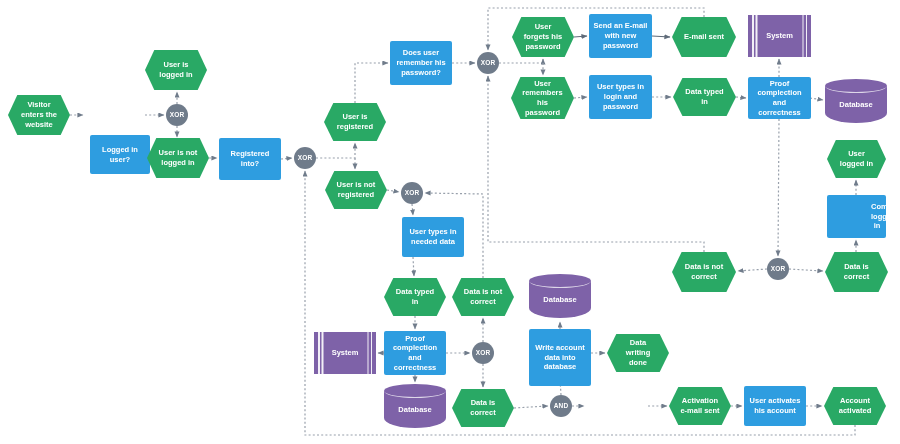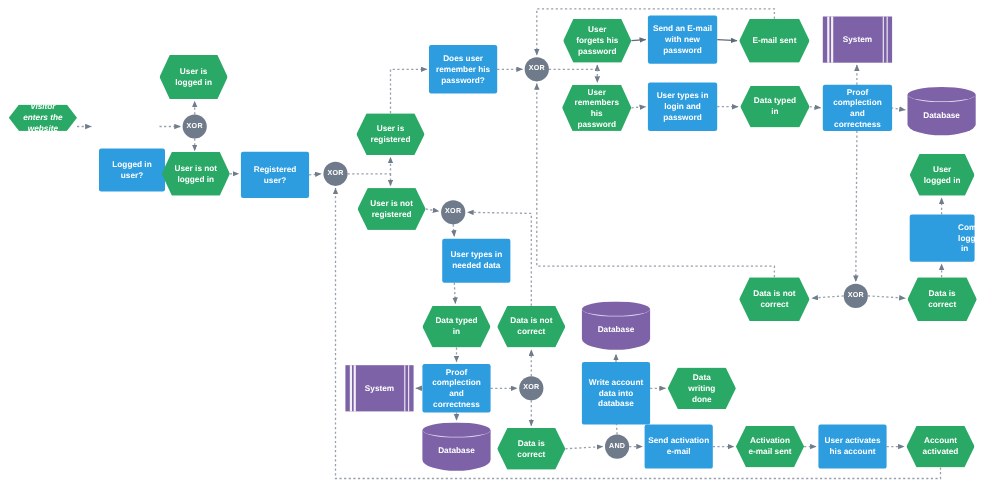--- a/index.html
+++ b/index.html
@@ -98,37 +98,37 @@
       <polyline points="648,406 667,406"></polyline>
       <polyline points="731,406 742,406"></polyline>
       <polyline points="806,406 822,406"></polyline>
       <polyline points="855,425 855,435 305,435 305,171"></polyline>
     </g>
     <g stroke="#5f6b79" stroke-width="1.2" fill="none" marker-end="url(#arrS)">
       <polyline points="574,37 587,36"></polyline>
       <polyline points="652,36 670,37"></polyline>
     </g>
   </svg>
-<div class="node event" style="left: 8px; top: 95px; width: 62px; height: 24px; font-style: italic;">
+<div class="node event" style="left: 8px; top: 95px; width: 62px; height: 40px;">
       <span>Visitor enters the website</span>
     </div>
     <div class="node function" style="left: 90px; top: 95px; width: 60px; height: 39px; margin-top: 40px;">
       <span>Logged in user?</span>
     </div>
     <div class="node connector" style="left: 166px; top: 104px; width: 22px; height: 22px;">
       <span>XOR</span>
     </div>
     <div class="node event" style="left: 145px; top: 50px; width: 62px; height: 40px;">
       <span>User is logged in</span>
     </div>
     <div class="node event" style="left: 147px; top: 138px; width: 62px; height: 40px;">
       <span>User is not logged in</span>
     </div>
     <div class="node function" style="left: 219px; top: 138px; width: 62px; height: 42px;">
-      <span>Registered user?</span>
+      <span>Registered into?</span>
     </div>
     <div class="node connector" style="left: 294px; top: 147px; width: 22px; height: 22px;">
       <span>XOR</span>
     </div>
     <div class="node event" style="left: 324px; top: 103px; width: 62px; height: 38px;">
       <span>User is registered</span>
     </div>
     <div class="node event" style="left: 325px; top: 171px; width: 62px; height: 38px;">
       <span>User is not registered</span>
     </div>
@@ -211,23 +211,20 @@
       <span>Database</span>
     </div>
     <div class="node function" style="left: 529px; top: 329px; width: 62px; height: 57px;">
       <span>Write account data into database</span>
     </div>
     <div class="node event" style="left: 607px; top: 334px; width: 62px; height: 38px;">
       <span>Data writing done</span>
     </div>
     <div class="node connector" style="left: 550px; top: 395px; width: 22px; height: 22px;">
       <span>AND</span>
-    </div>
-    <div class="node function" style="left: 586px; top: 386px; width: 62px; height: 40px;">
-      <span>Send activation e-mail</span>
     </div>
     <div class="node event" style="left: 669px; top: 387px; width: 62px; height: 38px;">
       <span>Activation e-mail sent</span>
     </div>
     <div class="node function" style="left: 744px; top: 386px; width: 62px; height: 40px;">
       <span>User activates his account</span>
     </div>
     <div class="node event" style="left: 824px; top: 387px; width: 62px; height: 38px;">
       <span>Account activated</span>
     </div>

